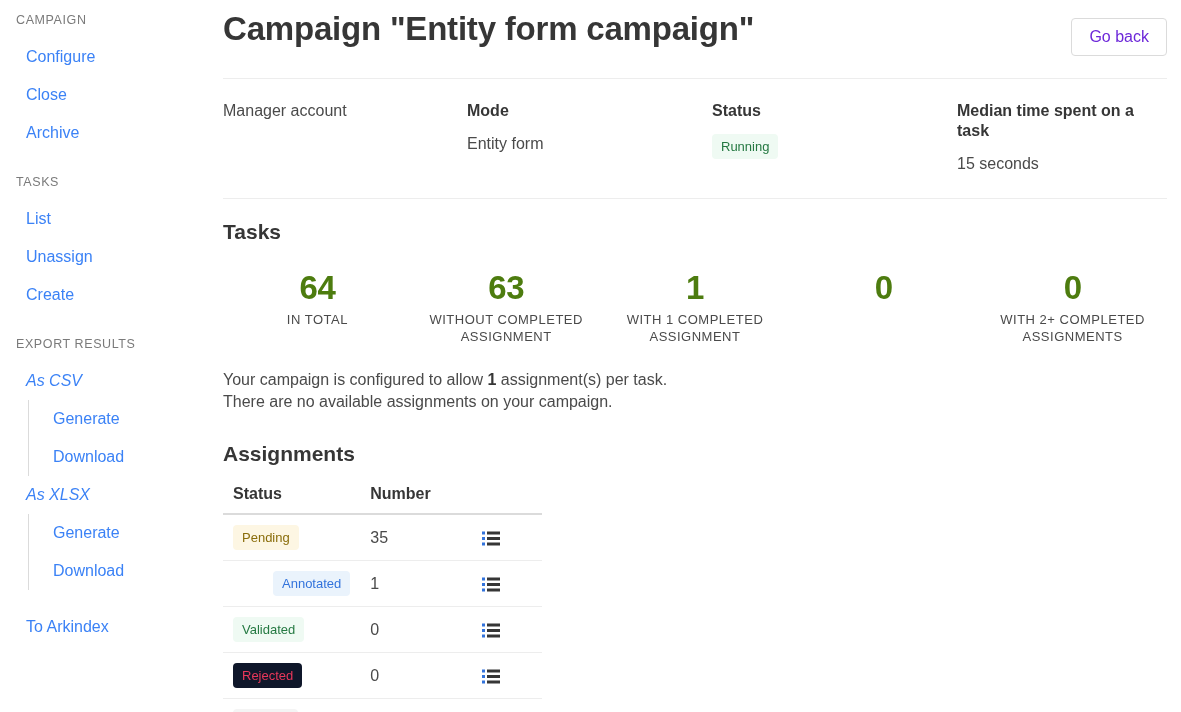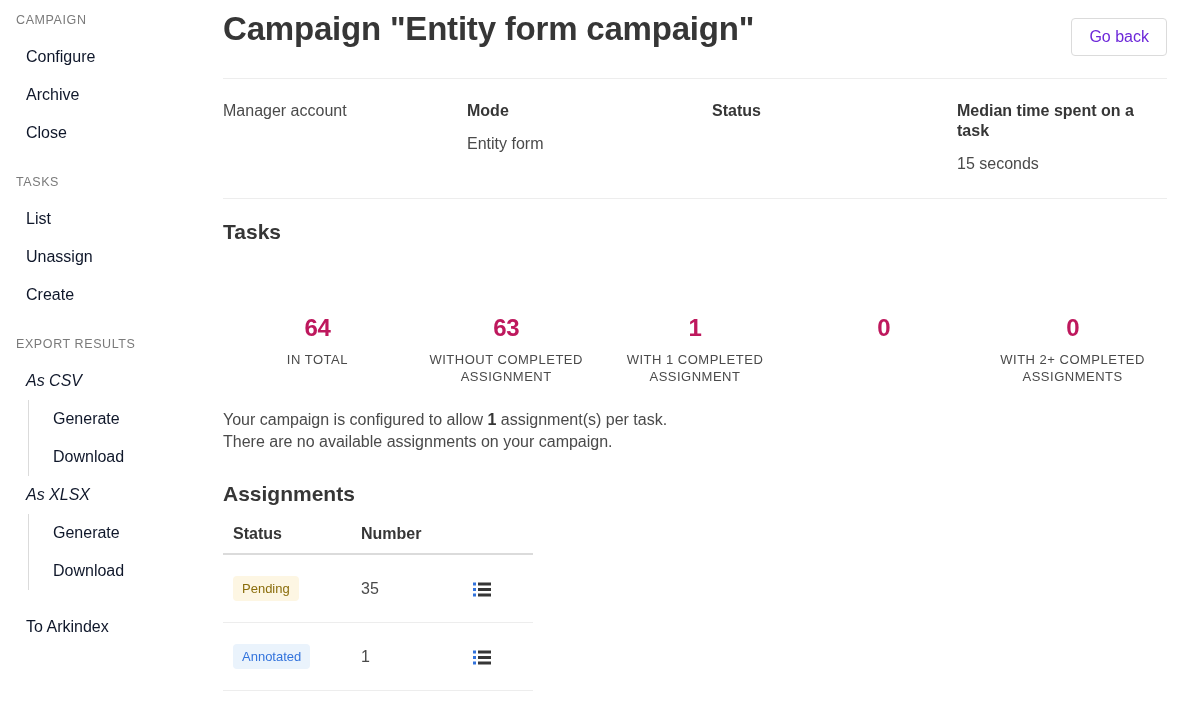--- a/index.html
+++ b/index.html
@@ -37,21 +37,21 @@
     margin: 0 0 10px 0;
     line-height: 16px;
     text-transform: uppercase;
   }
   .menu-label.spaced { margin-top: 22px; }
   .menu-list { list-style: none; margin: 0; padding: 0; }
   .menu-item {
     display: block;
     font-size: 16px;
     line-height: 20px;
-    color: #0f172a;
+    color: #3b82f6;
     padding: 9px 16px 9px 26px;
     text-decoration: none;
     cursor: pointer;
   }
   .menu-item.emphasis {
     font-style: italic;
     padding-left: 26px;
   }
   .menu-sub {
     list-style: none;
@@ -146,26 +146,25 @@
     display: flex;
     padding: 18px 0 10px 0;
   }
   .stat {
     flex: 1 1 0;
     text-align: center;
     padding: 0 6px;
     box-sizing: border-box;
   }
   .stat-value {
-    font-size: 24px;
+    font-size: 33px;
     font-weight: bold;
     line-height: 38px;
-    color: #be185d;
+    color: #4d7c0f;
     letter-spacing: -0.5px;
-    margin-top: 40px;
   }
   .stat-label {
     font-size: 13px;
     letter-spacing: 0.5px;
     color: #4a4a4a;
     line-height: 17px;
     text-transform: uppercase;
     margin-top: 4px;
   }
 
@@ -190,31 +189,31 @@
     font-weight: bold;
     color: #363636;
     text-align: left;
     padding: 8px 10px 10px 10px;
     border-bottom: 2px solid #dbdbdb;
     white-space: nowrap;
   }
   table.assignments td {
     font-size: 16px;
     color: #4a4a4a;
-    padding: 21px 10px;
+    padding: 10px 10px;
     border-bottom: 1px solid #ededed;
     vertical-align: middle;
   }
   .col-status { width: 108px; }
   .col-number { width: 92px; }
   .col-action { width: 50px; }
   td.cell-action { text-align: left; }
 
   .tag-pending   { background: #fdf6e3; color: #8a6d0b; }
-  .tag-annotated { background: #eaf3fc; color: #3273dc; }
+  .tag-annotated { background: #eaf3fc; color: #3273dc; margin-left: 40px; }
   .tag-validated { background: #effaf3; color: #257942; }
   .tag-rejected  { background: #0f172a; color: #e8375a; }
   .tag-skipped   { background: #f4f4f4; color: #4a4a4a; }
 
   .list-icon {
     display: inline-block;
     width: 18px;
     height: 15px;
     cursor: pointer;
     vertical-align: middle;
@@ -226,24 +225,24 @@
 <div class="app">
 
   <aside class="sidebar">
 
     <p class="menu-label">CAMPAIGN</p>
     <ul class="menu-list">
       <li>
         <a class="menu-item">Configure</a>
       </li>
       <li>
+        <a class="menu-item">Close</a>
+      </li>
+      <li>
         <a class="menu-item">Archive</a>
-      </li>
-      <li>
-        <a class="menu-item">Close</a>
       </li>
     </ul>
 
     <p class="menu-label spaced">TASKS</p>
     <ul class="menu-list">
       <li>
         <a class="menu-item">List</a>
       </li>
       <li>
         <a class="menu-item">Unassign</a>
@@ -295,20 +294,23 @@
     <div class="meta-row">
       <div class="meta-col">
         <div class="meta-value">Manager account</div>
       </div>
       <div class="meta-col">
         <div class="meta-title">Mode</div>
         <div class="meta-value">Entity form</div>
       </div>
       <div class="meta-col">
         <div class="meta-title">Status</div>
+        <div class="meta-value">
+          <span class="tag tag-running">Running</span>
+        </div>
       </div>
       <div class="meta-col">
         <div class="meta-title">Median time spent on a task</div>
         <div class="meta-value">15 seconds</div>
       </div>
     </div>
 
     <hr class="divider" style="margin:0;">
 
     <h2 class="section-title" style="margin-top:20px;">Tasks</h2>

